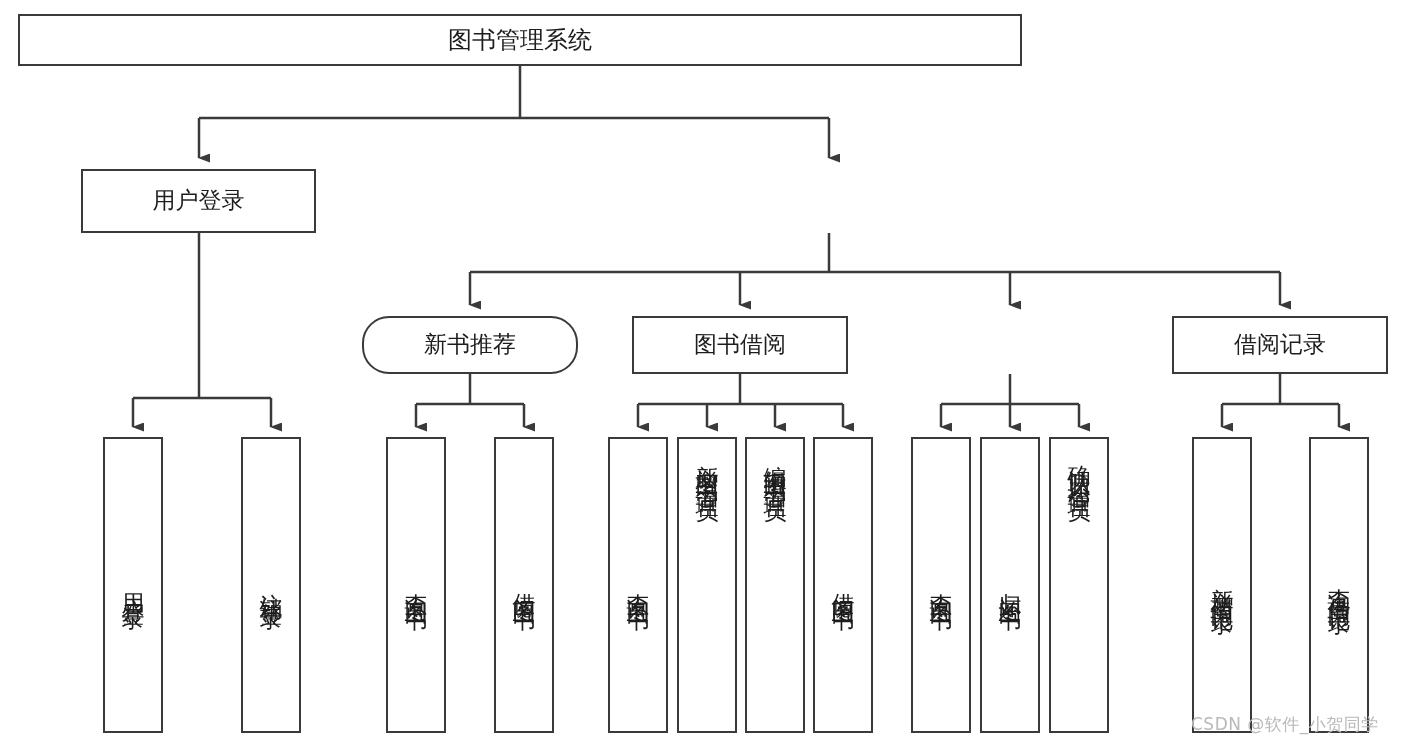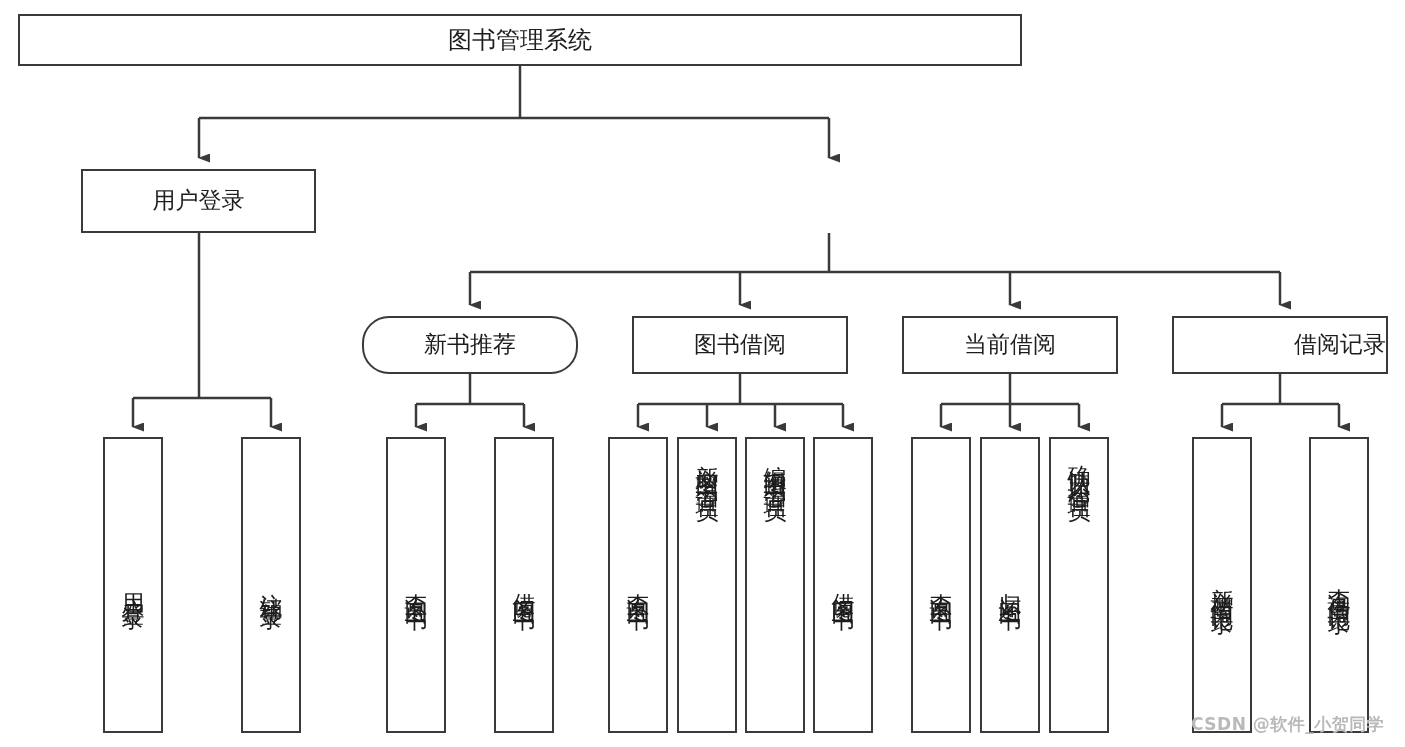--- a/index.html
+++ b/index.html
@@ -133,24 +133,21 @@
   <div class="node mid" style="left:81px; top:169px; width:235px; height:64px;">
     <span class="lbl">用户登录</span>
   </div>
 
   <div class="node mid" style="left:362px; top:316px; width:216px; height:58px;border-radius:27px;">
     <span class="lbl">新书推荐</span>
   </div>
   <div class="node mid" style="left:632px; top:316px; width:216px; height:58px;">
     <span class="lbl">图书借阅</span>
   </div>
-  <div class="node mid" style="left:902px; top:316px; width:216px; height:58px;">
-    <span class="lbl">当前借阅</span>
-  </div>
-  <div class="node mid" style="left:1172px; top:316px; width:216px; height:58px;justify-content:flex-end;">
+  <div class="node mid" style="left:1172px; top:316px; width:216px; height:58px;">
     <span class="lbl">借阅记录</span>
   </div>
 
   <div class="node leaf centered" style="left:103px; top:437px; width:60px; height:296px;">
     <span class="lbl">用户登录</span>
   </div>
   <div class="node leaf centered" style="left:241px; top:437px; width:60px; height:296px;">
     <span class="lbl">注销登录</span>
   </div>
 
@@ -184,15 +181,15 @@
     <span class="lbl">确认归还（管理员）</span>
   </div>
 
   <div class="node leaf centered" style="left:1192px; top:437px; width:60px; height:296px;">
     <span class="lbl">新增借阅记录</span>
   </div>
   <div class="node leaf centered" style="left:1309px; top:437px; width:60px; height:296px;">
     <span class="lbl">查询借阅记录</span>
   </div>
 
-  <div class="watermark" style="left:1191px; top:713px;font-weight:bold;">CSDN @软件_小贺同学</div>
+  <div class="watermark" style="left:1191px; top:713px;">CSDN @软件_小贺同学</div>
 
 </div>
 
 </body></html>

